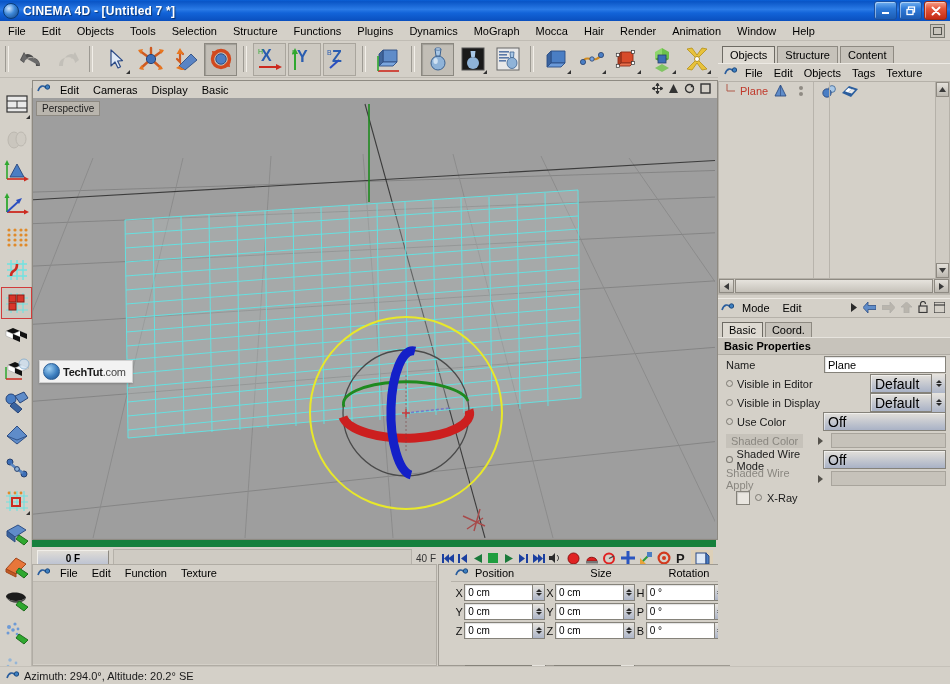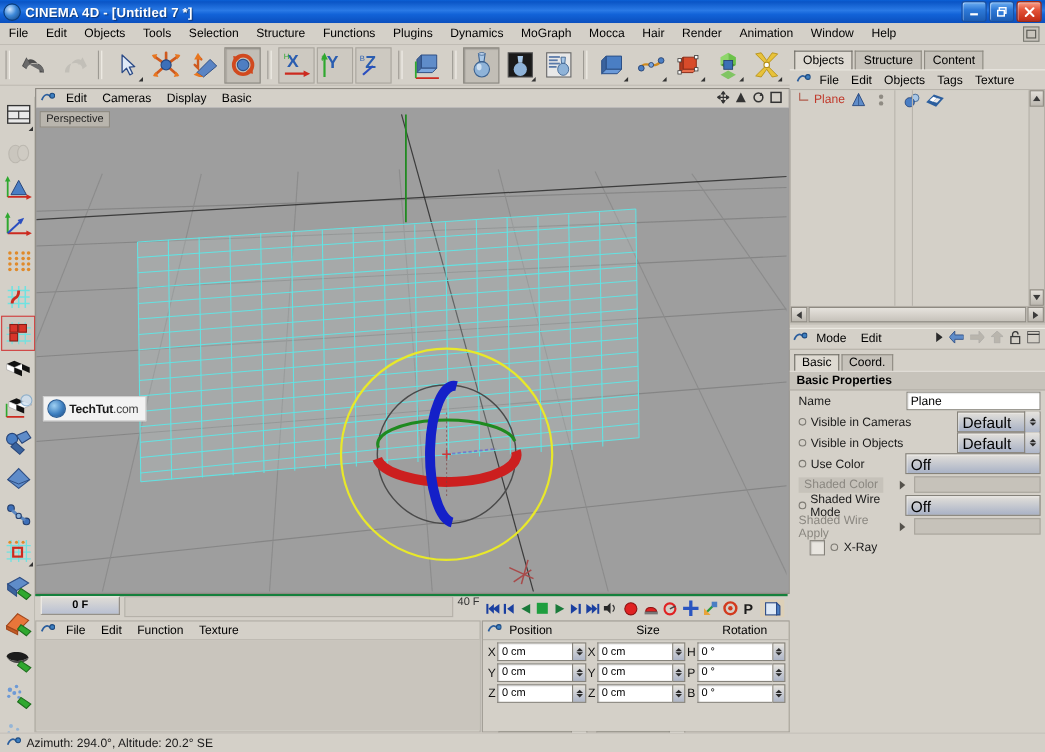--- a/index.html
+++ b/index.html
@@ -71,41 +71,41 @@
     border:1px solid #cfcfcf;display:flex;align-items:center;gap:3px;padding:2px 6px 2px 3px;
     box-shadow:0 1px 2px rgba(0,0,0,.2);}
   .wm-logo{width:15px;height:15px;border-radius:50%;
     background:radial-gradient(circle at 35% 32%,#9fd0f2 0%,#3d7fc0 55%,#1d4a80 100%);
     border:1px solid #2a5e96;}
   .wm-txt{font-size:11px;font-weight:bold;color:#1a1a1a;letter-spacing:-.2px;}
   .wm-txt .dim{font-weight:normal;color:#444;}
 
   
   .timeline{position:absolute;left:32px;top:540px;width:684px;height:22px;background:#d4d0c8;
-    display:flex;border-top:2px solid #15803d;}
+    display:flex;align-items:center;border-top:7px solid #15803d;}
   .tl-field{width:70px;height:15px;margin-left:5px;display:flex;align-items:center;
     justify-content:center;font-size:10px;font-weight:bold;
     background:linear-gradient(180deg,#dfdcd6,#b9c0d2);border:1px solid #8e8a82;
     border-top-color:#f0eee9;border-left-color:#f0eee9;cursor:default;}
   .tl-track{flex:1;height:17px;margin:0 4px;background:#cfcbc3;border:1px solid #b5b1a9;}
   .tl-end{font-size:10px;color:#333;margin-right:5px;}
   .tl-ctrls{display:flex;align-items:center;gap:1px;padding-right:3px;}
   .tl-b{width:14px;height:16px;display:flex;align-items:center;justify-content:center;
     cursor:default;font-size:9px;color:#1a3fa0;}
 
   
   .matmgr{position:absolute;left:32px;top:564px;width:403px;height:100px;background:#d4d0c8;
     border:1px solid #b0aca4;}
   .mm-bar{height:16px;display:flex;align-items:center;gap:2px;border-bottom:1px solid #bdb9b1;}
   .mm-bar .mi{padding:1px 6px;font-size:11px;cursor:default;}
   .mm-body{height:82px;background:#c9c5bd;}
 
   
   .coord{position:absolute;left:438px;top:564px;width:278px;height:100px;background:#d4d0c8;
-    border:1px solid #9e9a92;}
+    border:1px solid #9e9a92;padding-left:12px;}
   .cd-head{height:16px;display:flex;align-items:center;border-bottom:1px solid #b6b2aa;}
   .cd-head .hcell{font-size:11px;text-align:left;padding-left:4px;}
   .cd-rows{padding:2px 3px 0 3px;}
   .cd-row{display:flex;align-items:center;margin-bottom:2px;}
   .cd-ax{width:11px;font-size:11px;text-align:center;color:#111;}
   .cd-num{position:relative;height:15px;display:flex;align-items:center;
     background:#fff;border:1px solid #85827a;border-right:none;
     box-shadow:inset 1px 1px 1px rgba(0,0,0,.12);}
   .cd-num span{font-size:10px;padding-left:3px;color:#000;}
   .spin{width:11px;height:15px;border:1px solid #85827a;
@@ -1142,37 +1142,37 @@
     <div class="prow">
       <span class="plabel">Name</span>
       <span class="pctl">
         <span class="ptxt">Plane</span>
       </span>
     </div>
 
     <div class="prow">
       <span class="plabel">
         <i class="pdot"></i>
-        <span>Visible in Cameras</span>
+        <span>Visible in Editor</span>
       </span>
       <span class="pctl">
         <span class="c4d-sel" style="width:74px;">
           <span style="position:absolute;left:4px;">Default</span>
           <span class="arw">
               <i style="width:0;height:0;border-left:3px solid transparent;border-right:3px solid transparent;border-bottom:3px solid #2a2a2a;margin-bottom:1px;"></i>
               <i style="width:0;height:0;border-left:3px solid transparent;border-right:3px solid transparent;border-top:3px solid #2a2a2a;"></i>
             </span>
         </span>
       </span>
     </div>
 
     <div class="prow">
       <span class="plabel">
         <i class="pdot"></i>
-        <span>Visible in Objects</span>
+        <span>Visible in Display</span>
       </span>
       <span class="pctl">
         <span class="c4d-sel" style="width:74px;">
           <span style="position:absolute;left:4px;">Default</span>
           <span class="arw">
               <i style="width:0;height:0;border-left:3px solid transparent;border-right:3px solid transparent;border-bottom:3px solid #2a2a2a;margin-bottom:1px;"></i>
               <i style="width:0;height:0;border-left:3px solid transparent;border-right:3px solid transparent;border-top:3px solid #2a2a2a;"></i>
             </span>
         </span>
       </span>

